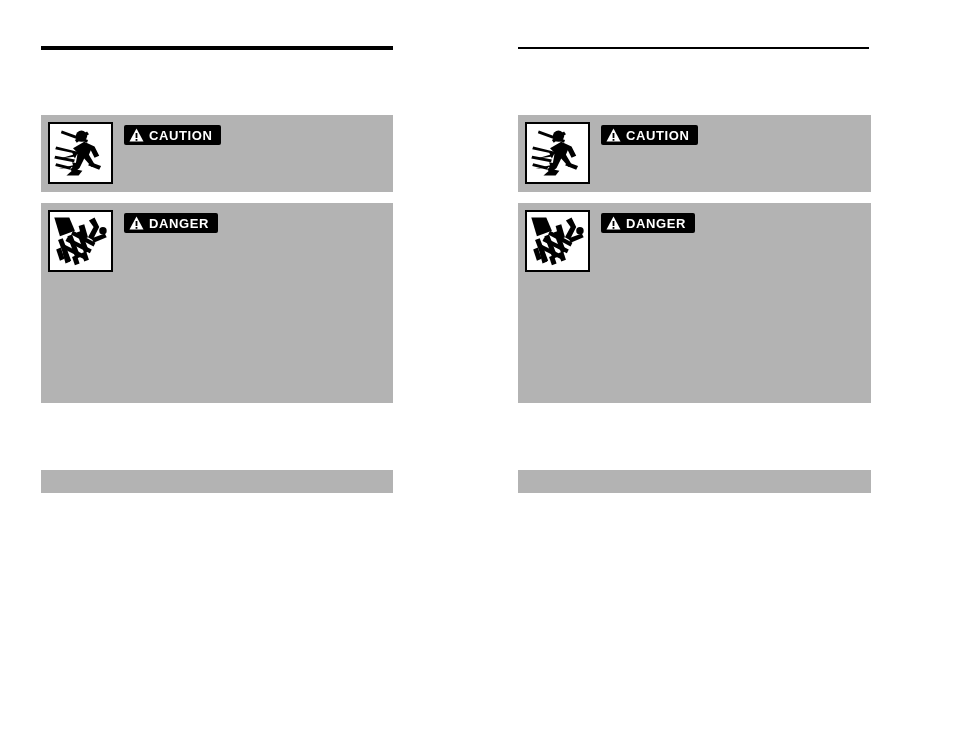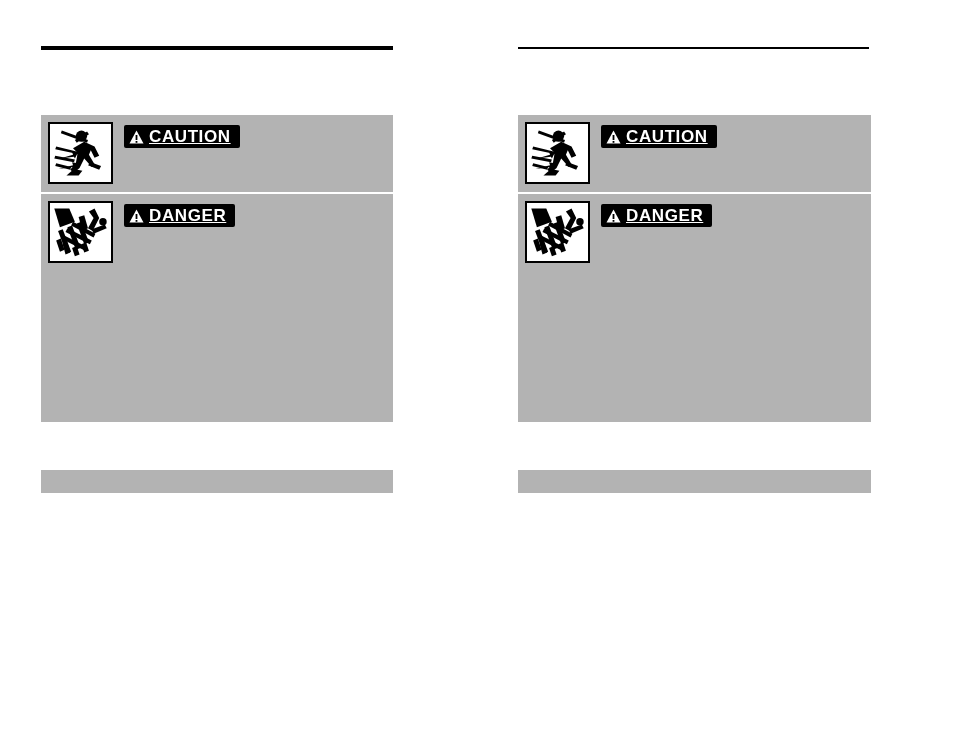--- a/index.html
+++ b/index.html
@@ -52,22 +52,22 @@
   .panel {
     position: absolute;
     left: 0;
     background: #b3b3b3;
   }
   .panel-caution {
     top: 115px;
     height: 77px;
   }
   .panel-danger {
-    top: 194px;
-    height: 228px;
+    top: 203px;
+    height: 200px;
   }
   .panel-footer {
     top: 470px;
     height: 23px;
   }
   .column.left .panel  { width: 352px; }
   .column.right .panel { width: 353px; }
 
   
   .panel-head {
@@ -102,26 +102,25 @@
     gap: 5px;
     background: #000000;
     color: #ffffff;
     padding: 3px 9px 3px 5px;
     margin-top: 3px;
     border-radius: 2px;
     flex: none;
   }
   .badge-text {
     font-family: "Liberation Sans", sans-serif;
-    font-size: 17px;
+    font-size: 13px;
     font-weight: bold;
     letter-spacing: 0.6px;
     line-height: 1;
     white-space: nowrap;
-    text-decoration: underline;
   }
   .badge svg {
     display: block;
     width: 15px;
     height: 14px;
     flex: none;
   }
 
   
   .panel-body {

